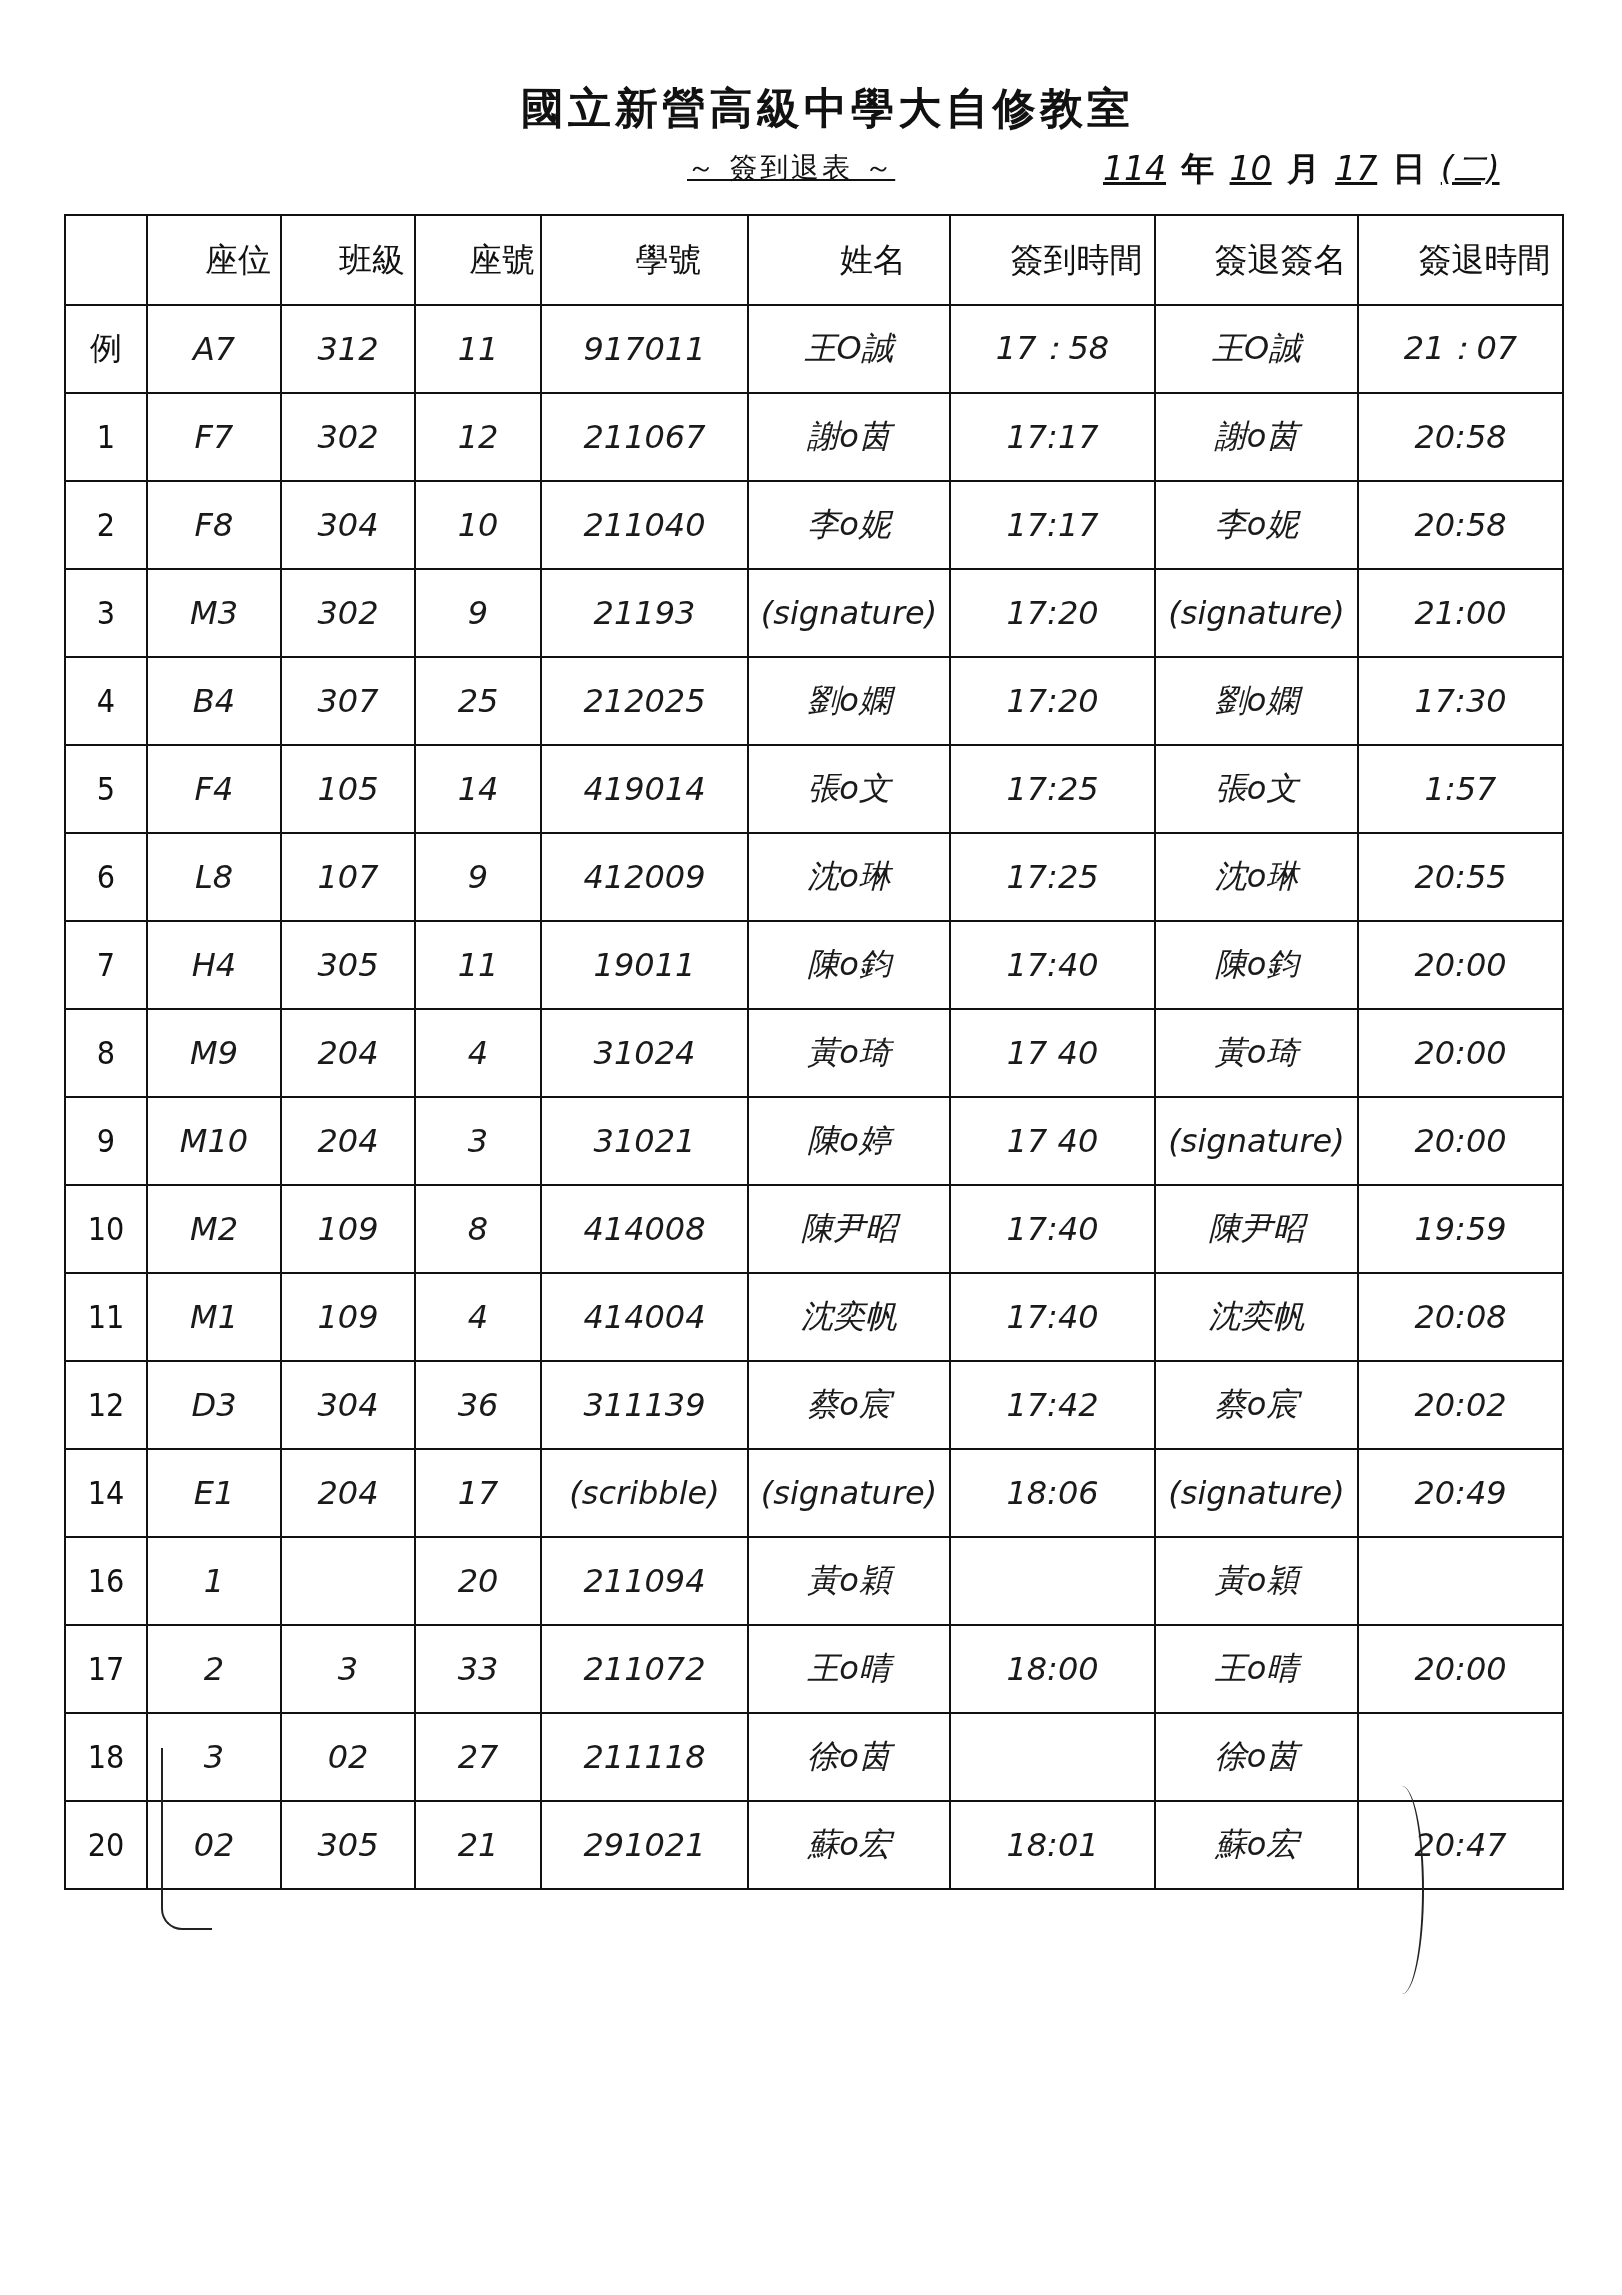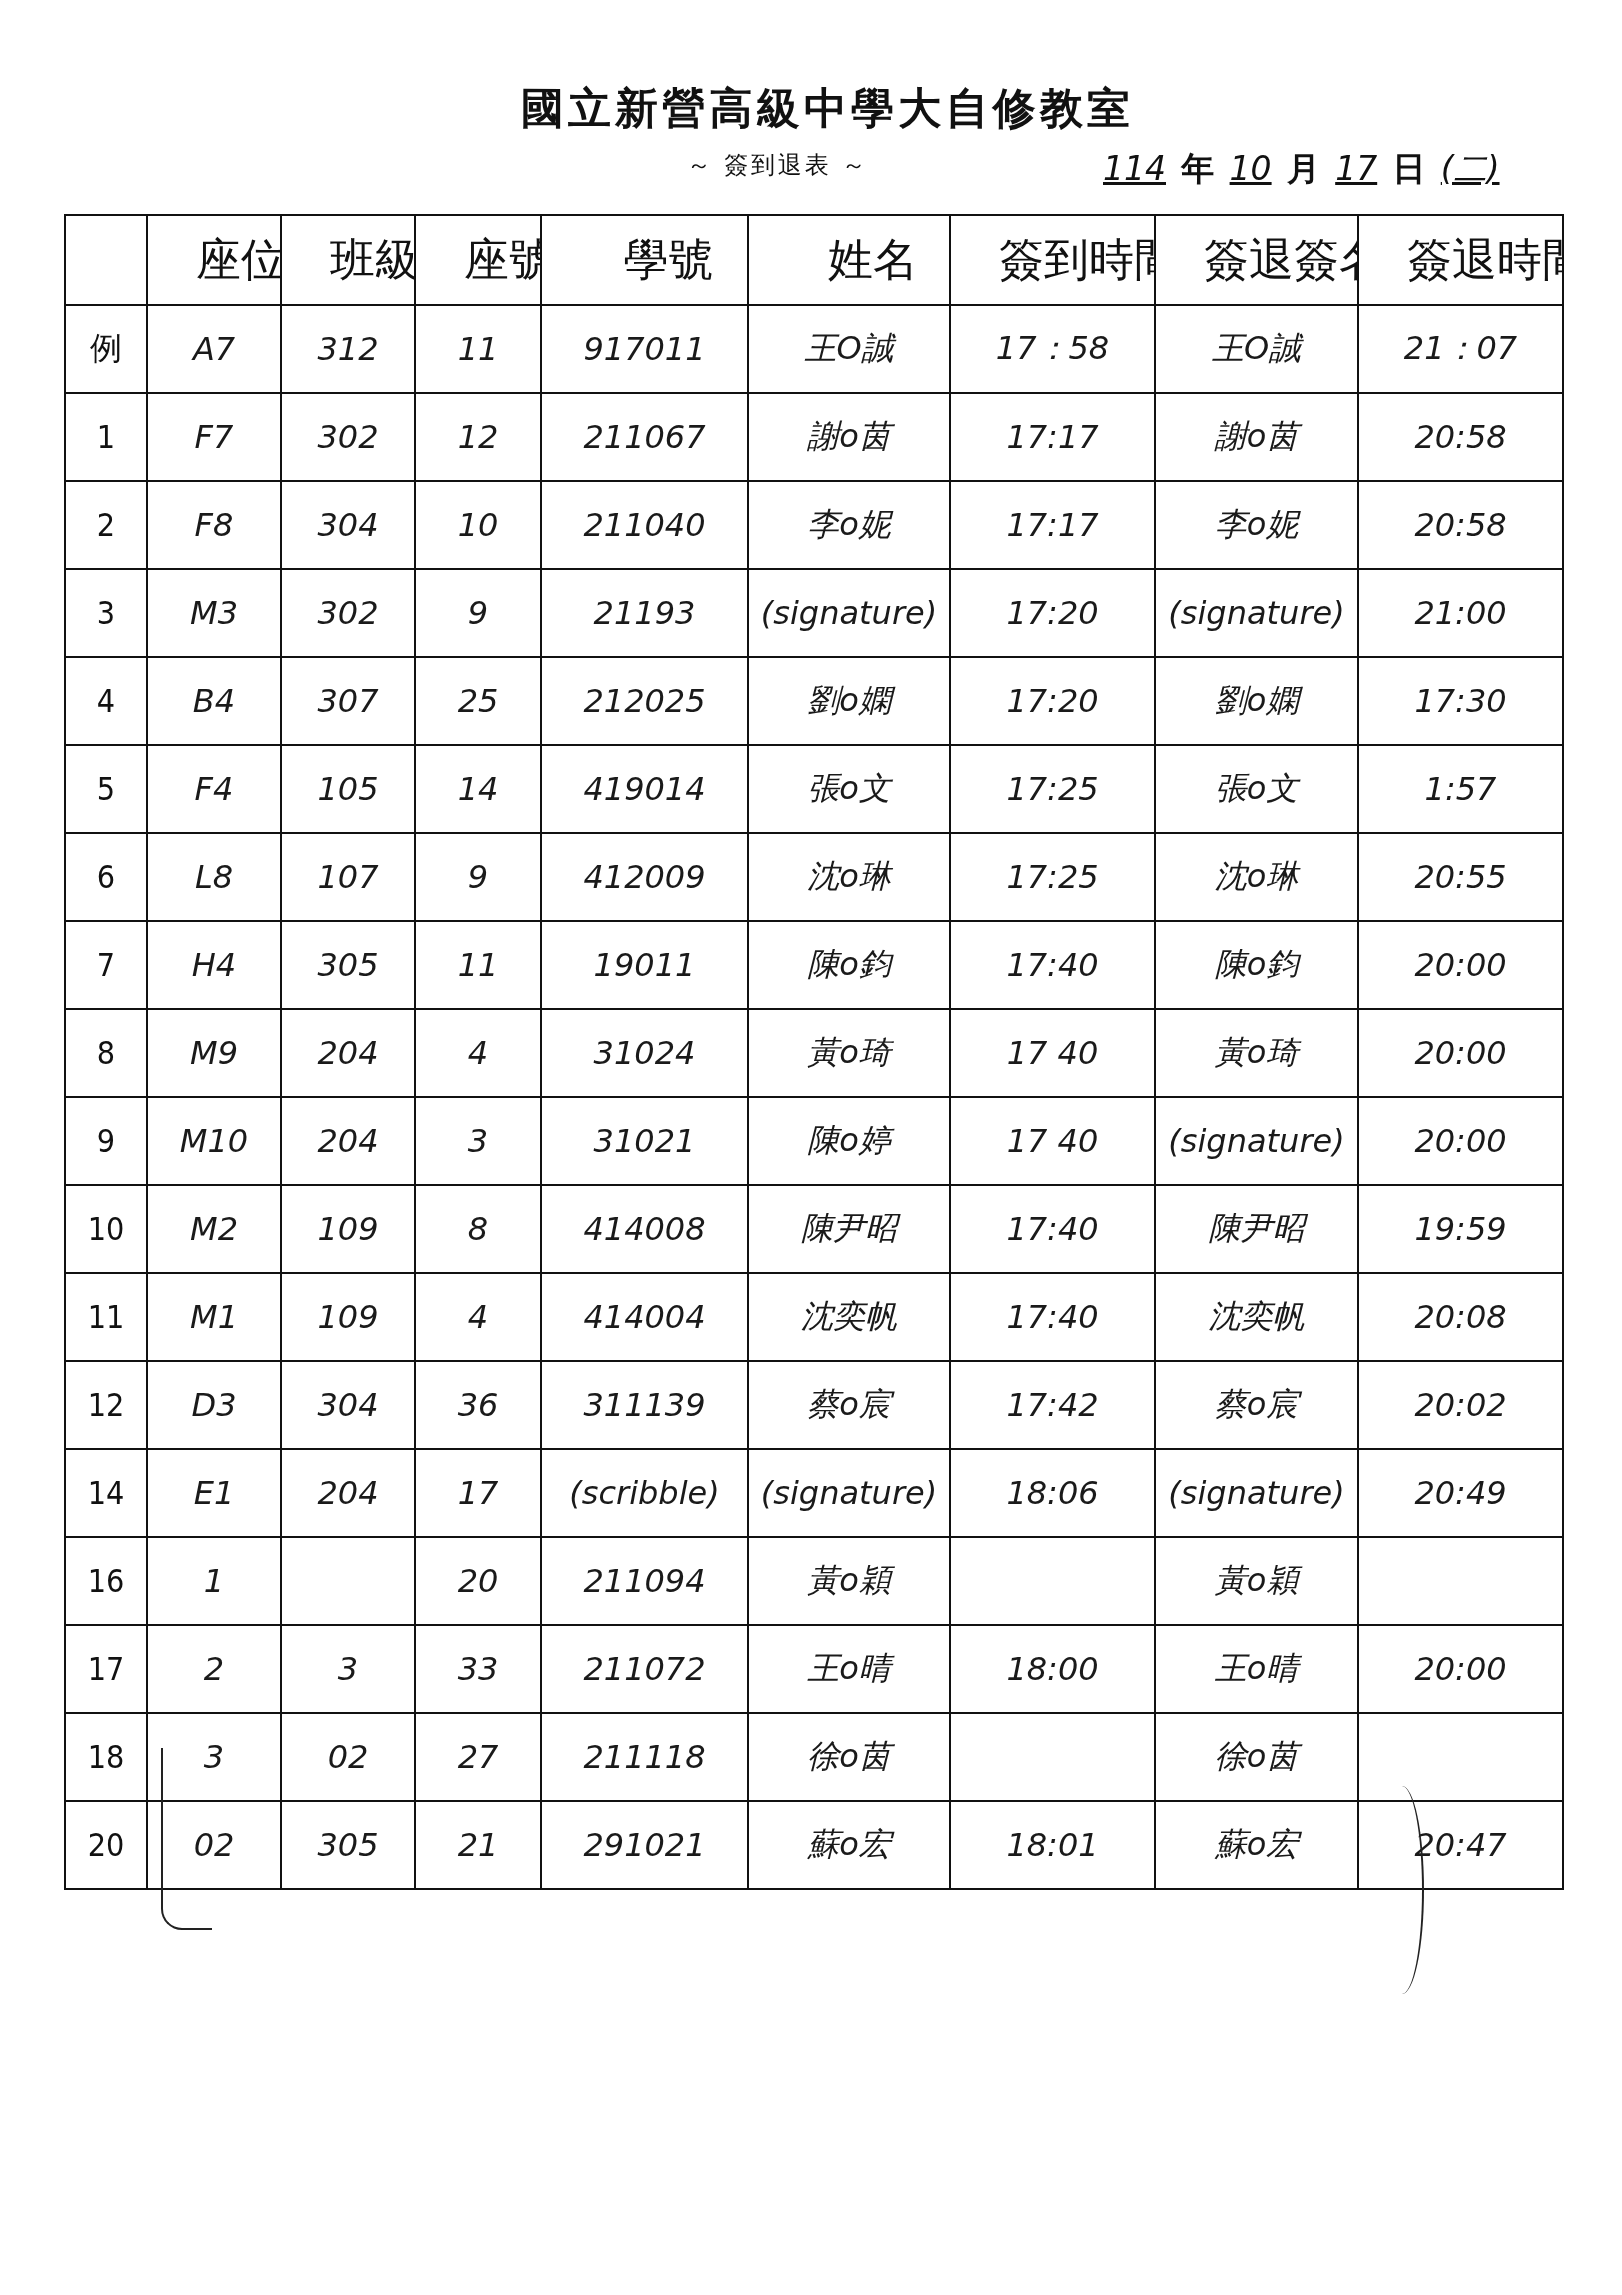--- a/index.html
+++ b/index.html
@@ -7,40 +7,40 @@
     width: 1623px; height: 2295px; position: relative; overflow: hidden;
     font-family: "DejaVu Sans", sans-serif; color: #111;
   }
   .title {
     position: absolute; left: 0; width: 1623px; top: 80px; text-align: center;
     font-family: "DejaVu Serif", serif; font-weight: bold; font-size: 43px; letter-spacing: 4.2px;
     padding-left: 16px;
   }
   .subtitle {
     position: absolute; top: 149px; left: 687px;
-    font-family: "DejaVu Serif", serif; font-size: 24px; letter-spacing: 2.8px;
+    font-family: "DejaVu Serif", serif; font-size: 28px; letter-spacing: 2.8px; text-decoration: underline;
   }
   .date {
     position: absolute; top: 147px; left: 1103px; font-size: 33px;
     font-family: "DejaVu Serif", serif; display: flex; gap: 15.3px; align-items: baseline;
   }
   .date .hand { font-family: "DejaVu Sans", sans-serif; font-style: italic; font-weight: 300; text-decoration: underline; }
   .date .fixed { font-weight: bold; }
 
   table.sheet {
     position: absolute; left: 64px; top: 214px;
     border-collapse: collapse; table-layout: fixed;
     width: 1497px;
   }
   table.sheet td, table.sheet th {
     border: 2.1px solid #111; text-align: center; vertical-align: middle;
     padding: 0; overflow: hidden; white-space: nowrap;
   }
   table.sheet th {
-    height: 88px; font-weight: normal; font-size: 45px; font-family: "DejaVu Sans", sans-serif; padding-left: 48px;
+    height: 88px; font-weight: normal; font-size: 33px; font-family: "DejaVu Sans", sans-serif; padding-left: 48px;
   }
   table.sheet td { height: 86px; }
   td.idx { font-size: 32px; font-family: "DejaVu Sans Condensed", "DejaVu Sans", sans-serif; }
   td.hw {
     font-family: "DejaVu Sans", sans-serif; font-style: italic; font-size: 32px; color: #1a1a1a;
     font-weight: 300;
   }
   tr.example td.hw { font-size: 32px; }
   .col-idx { width: 82px; }
   .col-seat { width: 134px; }

